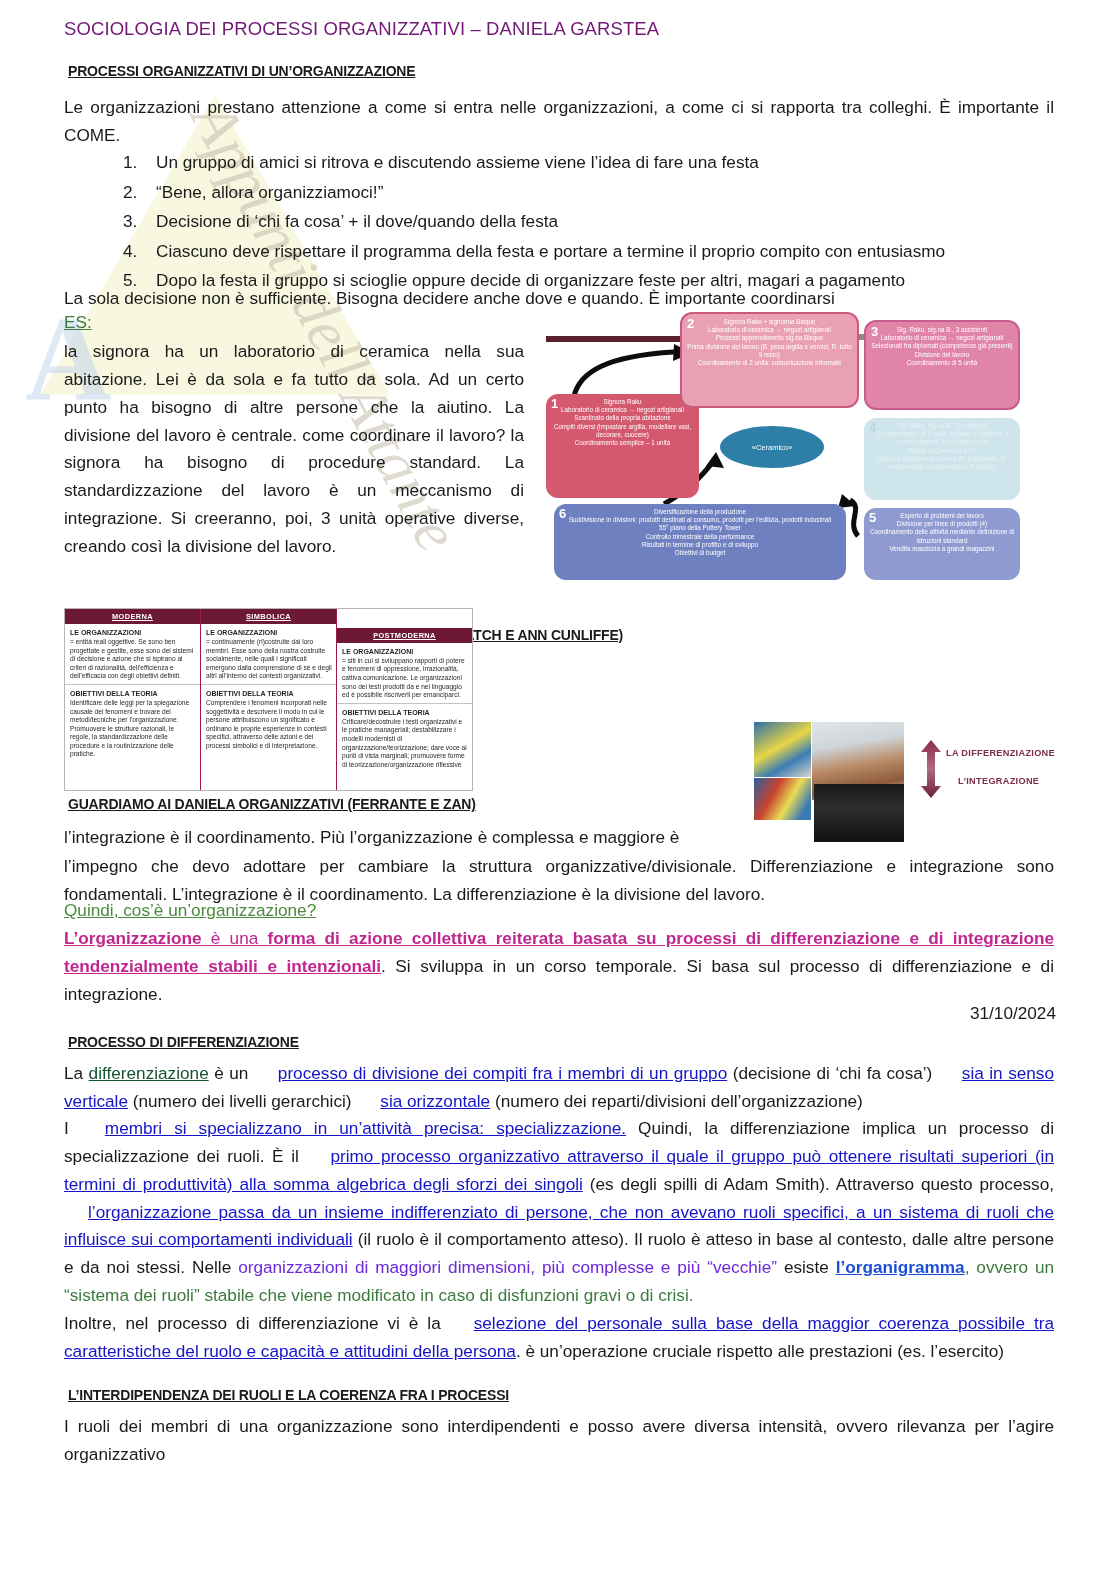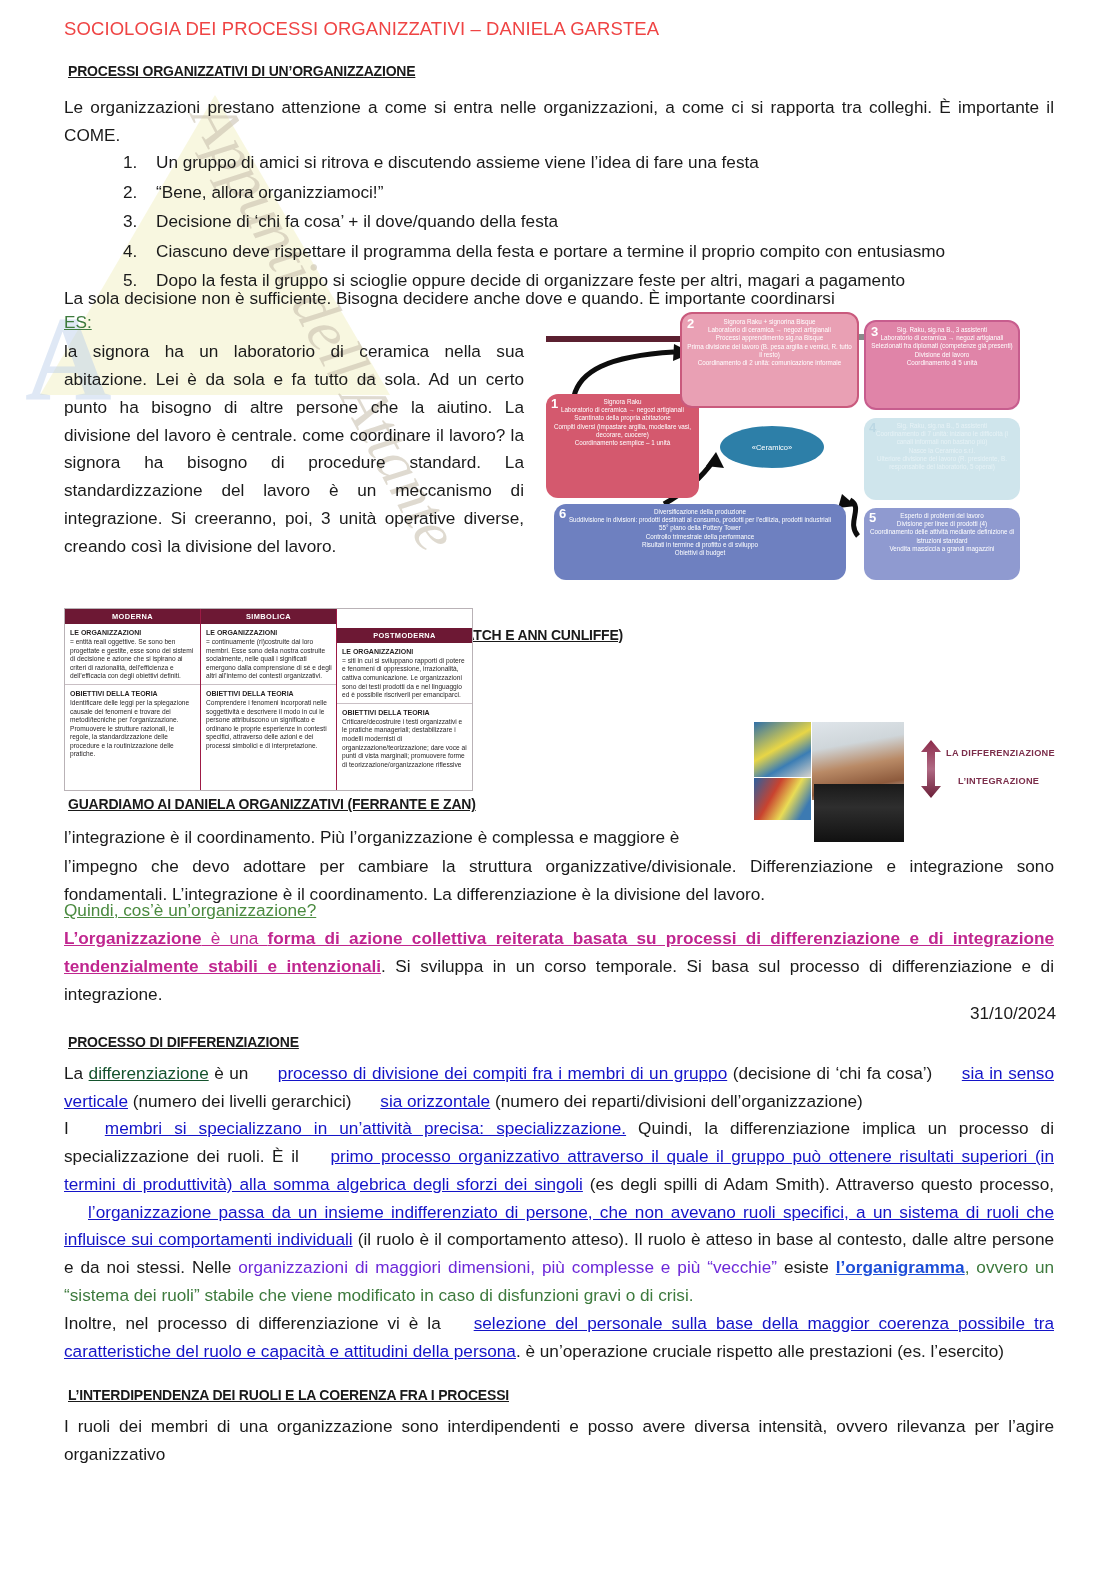--- a/index.html
+++ b/index.html
@@ -58,21 +58,21 @@
     white-space: nowrap;
   }
 
   
   .layer { position: relative; z-index: 2; }
 
   .hdr {
     position: absolute;
     left: 64px; top: 18px;
     font-size: 18.5px;
-    color: #ef4444;
+    color: #701a75;
     letter-spacing: 0.1px;
     white-space: nowrap;
   }
 
   .h2 {
     font-size: 14px;
     font-weight: bold;
     color: #1a1a1a;
     text-decoration: underline;
     letter-spacing: -0.2px;
@@ -172,20 +172,21 @@
   }
   .hcol:last-child { border-right: none; justify-content: center; }
   .hhead {
     background: #6d1834;
     color: #ffffff;
     font-size: 7.4px;
     font-weight: bold;
     letter-spacing: 0.4px;
     text-align: center;
     padding: 3px 0 3px 0;
+    text-decoration: underline;
   }
   .hcell {
     padding: 4px 4px 2px 5px;
     font-size: 6.6px;
     line-height: 1.30;
     color: #231f20;
   }
   .hcell .t { font-weight: bold; font-size: 7.0px; display:block; margin-bottom:1px; }
   .hdiv { height: 1px; background: #c9bfc4; margin: 1px 0 0 0; }
 

